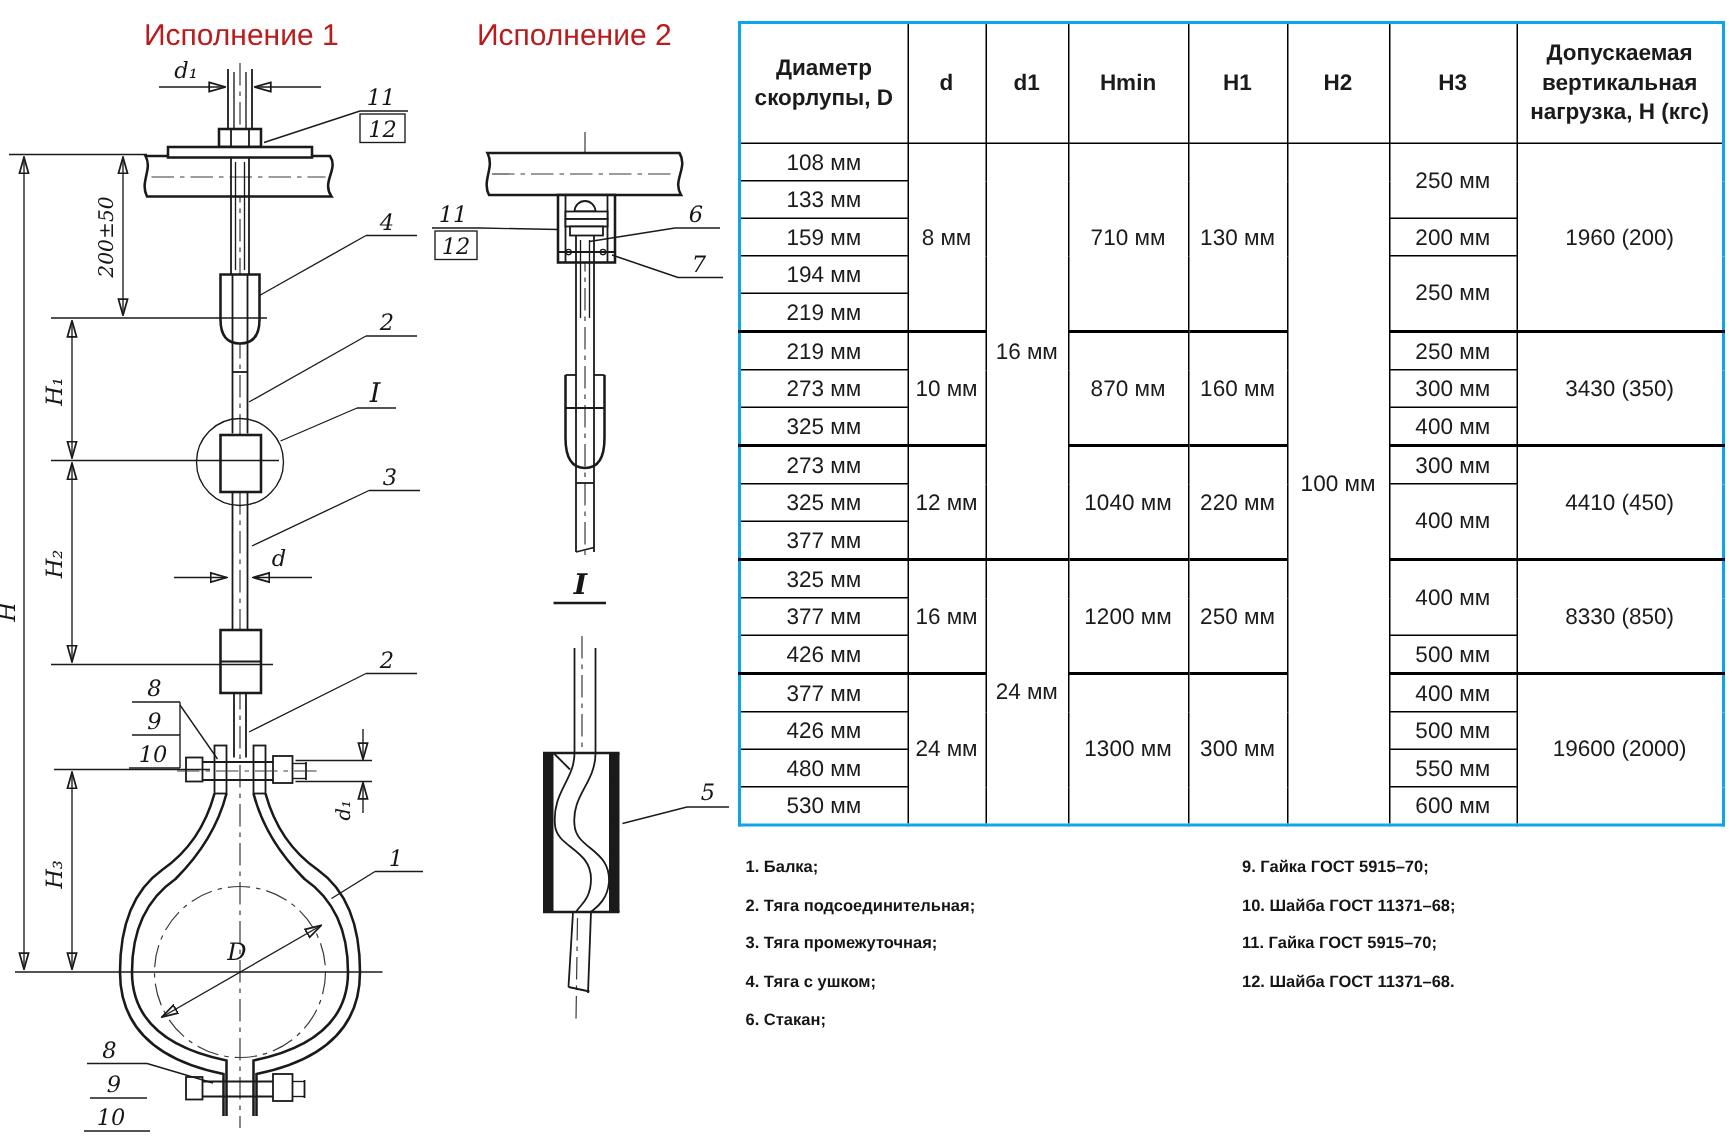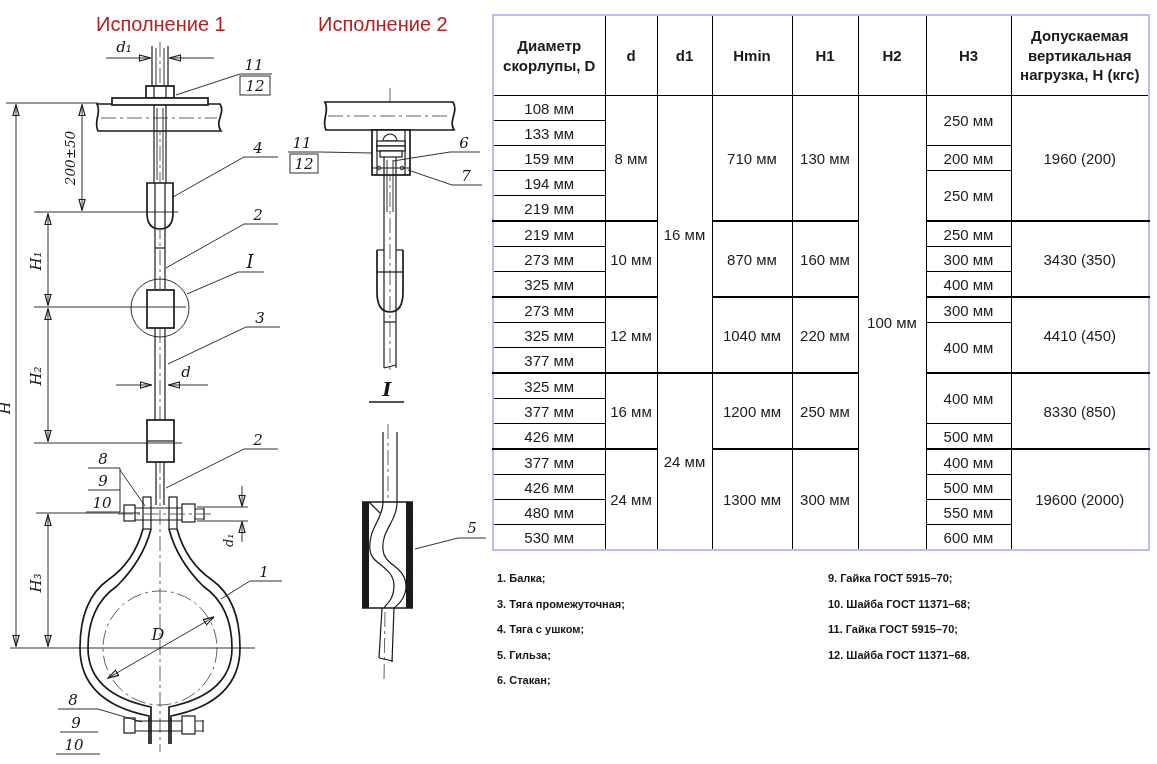--- a/index.html
+++ b/index.html
@@ -7,21 +7,21 @@
        font-family:"Liberation Sans",sans-serif;color:#111}
   .title{position:absolute;font-size:20px;color:#b91c1c;white-space:nowrap}
   svg{position:absolute;top:0}
   svg line,svg path,svg rect,svg circle{stroke:#1a1a1a;fill:none;stroke-width:1.2}
   svg .thin{stroke-width:0.9}
   svg .thick{stroke-width:1.7}
   svg .wht{fill:#fff}
   svg .blk{fill:#1a1a1a;stroke:none}
   svg .cl{stroke-dasharray:15 4 3 4;stroke-width:0.8;stroke:#3a3a3a}
   svg text{fill:#161616;stroke:none;font-family:"DejaVu Serif",serif;font-style:italic;font-size:15px;text-anchor:middle}
-  table{position:absolute;left:492px;top:14px;border-collapse:collapse;table-layout:fixed;border:2px solid #c4b5fd;background:#fff}
+  table{position:absolute;left:492px;top:14px;border-collapse:collapse;table-layout:fixed;border:2px solid #0ea5e9;background:#fff}
   th,td{border:1px solid #000;text-align:center;vertical-align:middle;padding:0 2px;
         font-size:15px;color:#1b1b1b;overflow:hidden}
   th{height:79px;font-weight:bold;line-height:1.3}
   tbody td{height:24px}
   tr.gs td{border-top:2px solid #000}
   .legend-col{position:absolute;top:566px;font-size:11px;font-weight:bold;line-height:25.5px;color:#151515;white-space:nowrap}
   #legend-left{left:497px}
   #legend-right{left:828px}
 </style>
 </head>
@@ -410,23 +410,23 @@
     </tr>
     <tr>
       <td>530 мм</td>
       <td>600 мм</td>
     </tr>
   </tbody>
 </table>
 
 <div id="legend-left" class="legend-col">
   <div>1. Балка;</div>
+  <div>2. Тяга подсоединительная;</div>
   <div>3. Тяга промежуточная;</div>
   <div>4. Тяга с ушком;</div>
-  <div>5. Гильза;</div>
   <div>6. Стакан;</div>
 </div>
 <div id="legend-right" class="legend-col">
   <div>9. Гайка ГОСТ 5915–70;</div>
   <div>10. Шайба ГОСТ 11371–68;</div>
   <div>11. Гайка ГОСТ 5915–70;</div>
   <div>12. Шайба ГОСТ 11371–68.</div>
 </div>
 
 </body></html>

